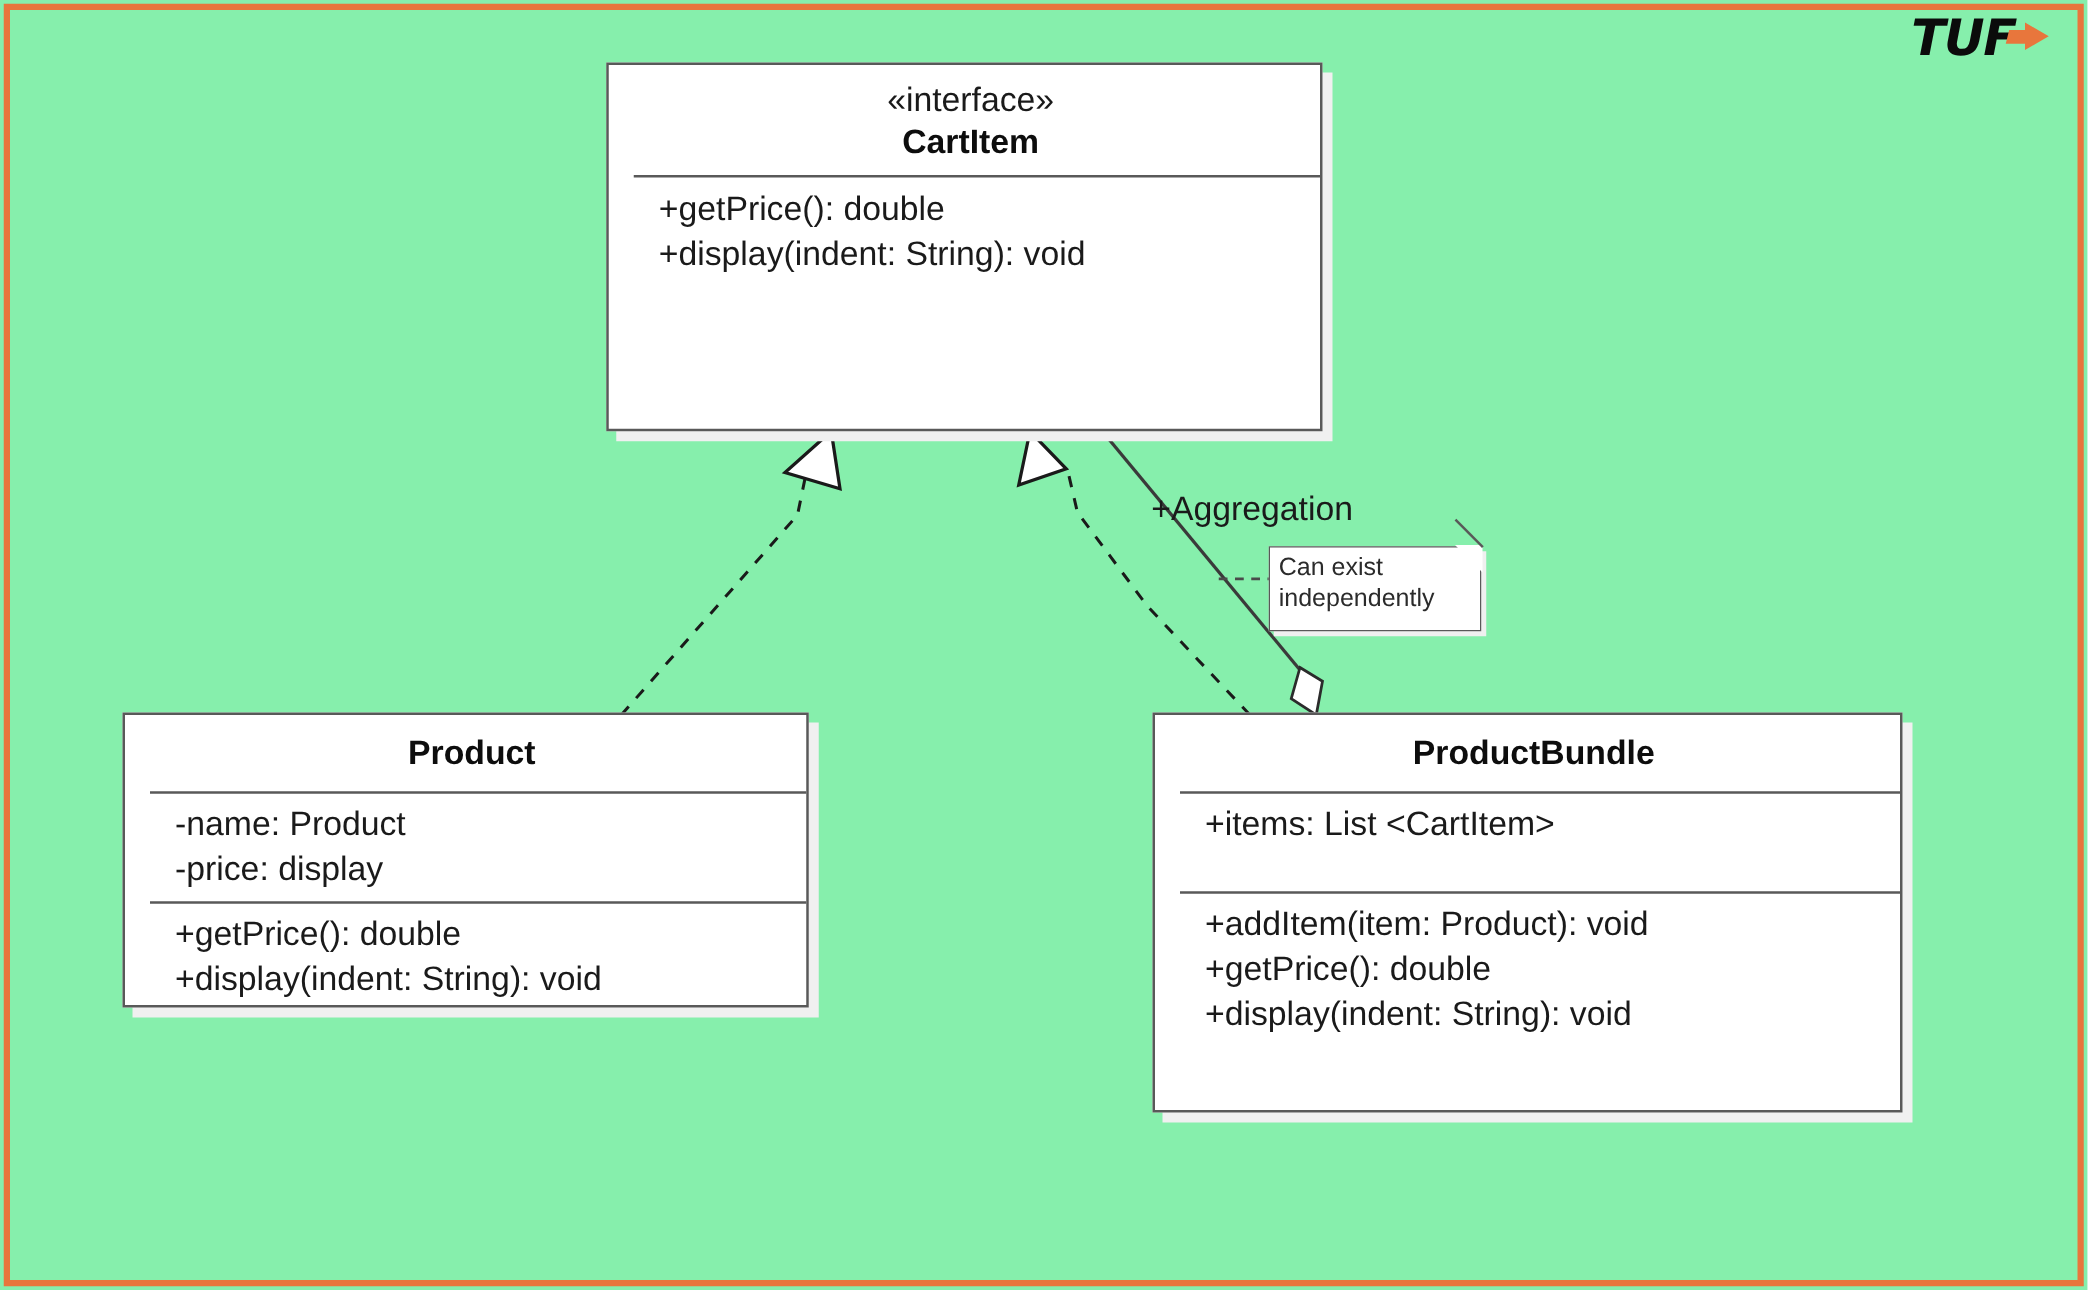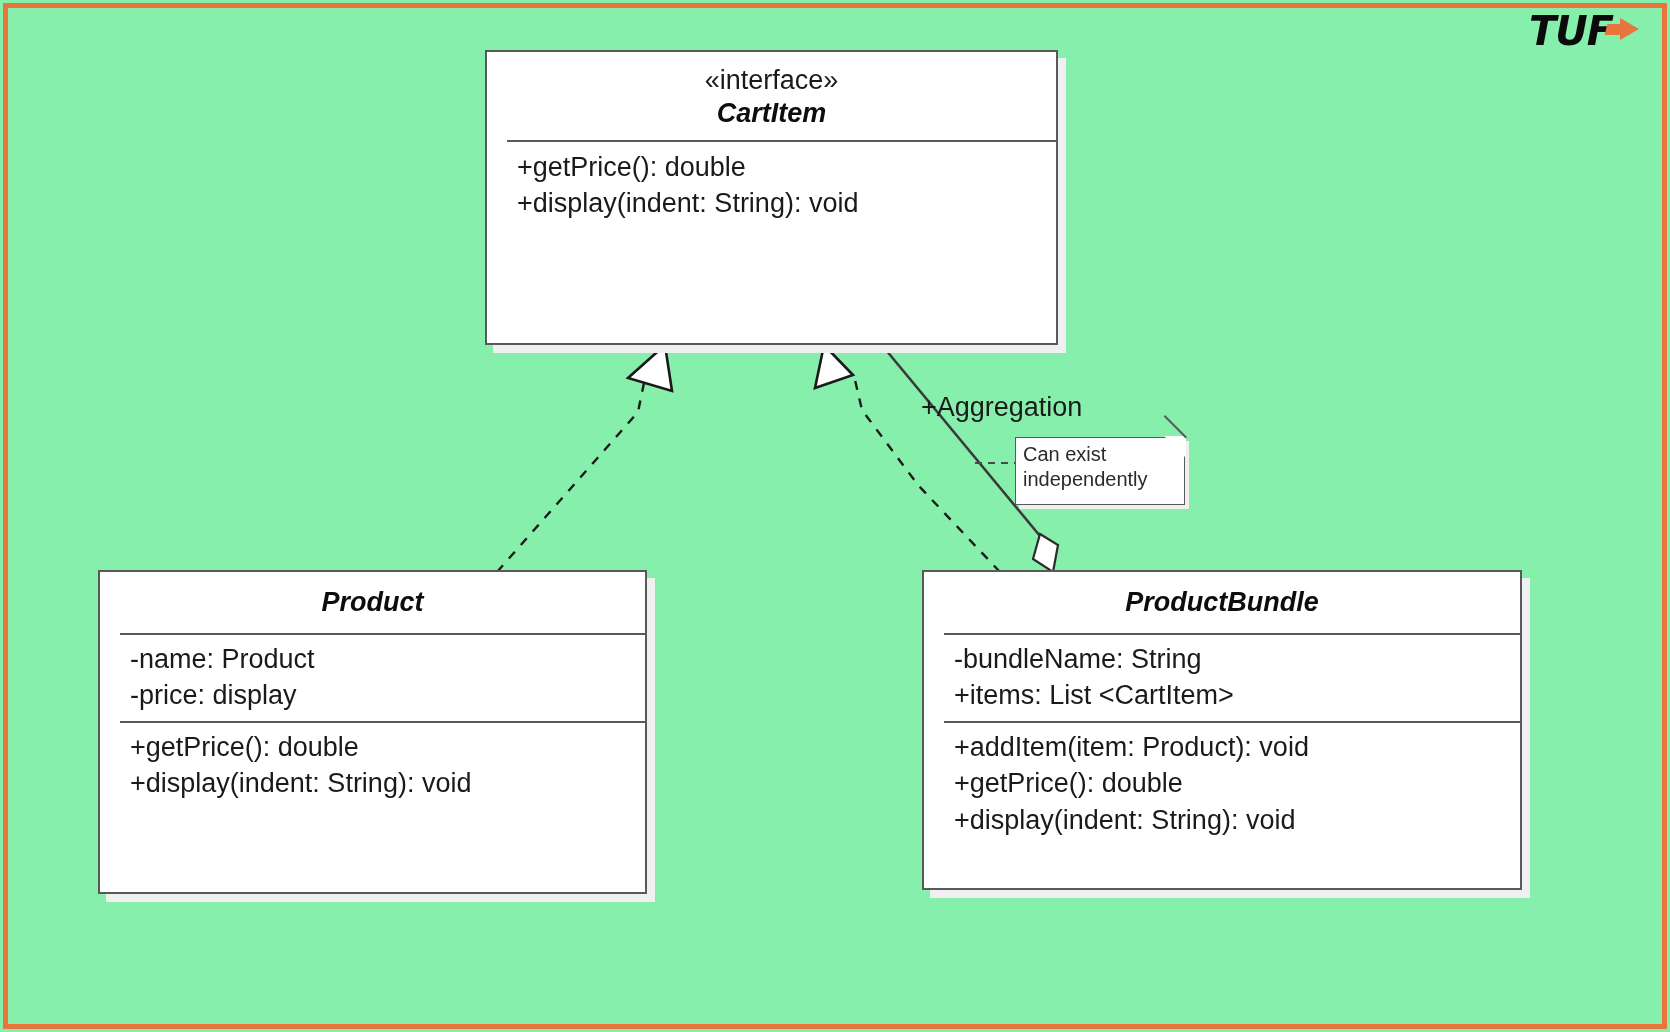--- a/index.html
+++ b/index.html
@@ -69,53 +69,52 @@
 
   
   .uml-box {
     position: absolute;
     background: #ffffff;
     border: 2px solid #595959;
     box-shadow: 8px 8px 0 0 #f0f0f0;
     z-index: 5;
   }
   .compartment {
-    padding: 6px 10px 8px 10px;
+    padding: 6px 10px 8px 20px;
   }
   .compartment + .compartment {
     border-top: 2px solid #595959;
     margin-left: 20px;
   }
   .head-comp {
     text-align: center;
     padding-top: 14px;
     padding-bottom: 14px;
   }
   .stereotype {
     font-size: 27px;
     color: #1a1a1a;
     line-height: 1.22;
   }
   .classname {
     font-size: 27px;
     font-weight: bold;
     color: #0d0d0d;
     line-height: 1.22;
-    font-style: italic;
   }
   .member {
     font-size: 27px;
     color: #1a1a1a;
     line-height: 1.34;
     white-space: pre;
   }
 
   
   #box-cartitem   { left: 485px; top: 50px;  width: 573px; height: 295px; }
-  #box-product    { left: 98px;  top: 570px; width: 549px; height: 324px; }
+  #box-product    { left: 98px;  top: 570px; width: 549px; height: 236px; }
   #box-bundle     { left: 922px; top: 570px; width: 600px; height: 320px; }
 
   #box-cartitem .head-comp { padding-top: 12px; padding-bottom: 10px; }
   #box-cartitem .methods-comp { min-height: 200px; padding-top: 7px; }
   #box-product .attrs-comp { min-height: 80px; }
   #box-product .methods-comp { min-height: 175px; }
   #box-bundle .attrs-comp  { min-height: 80px; }
   #box-bundle .methods-comp { min-height: 175px; }
 
   
@@ -231,21 +230,20 @@
       <div class="member">+getPrice(): double</div>
       <div class="member">+display(indent: String): void</div>
     </div>
   </div>
 
   <div class="uml-box" id="box-bundle">
     <div class="compartment head-comp">
       <div class="classname">ProductBundle</div>
     </div>
     <div class="compartment attrs-comp">
-      <div class="member">-bundleName: String</div>
       <div class="member">+items: List &lt;CartItem&gt;</div>
     </div>
     <div class="compartment methods-comp">
       <div class="member">+addItem(item: Product): void</div>
       <div class="member">+getPrice(): double</div>
       <div class="member">+display(indent: String): void</div>
     </div>
   </div>
 
   <div id="agg-label">+Aggregation</div>

